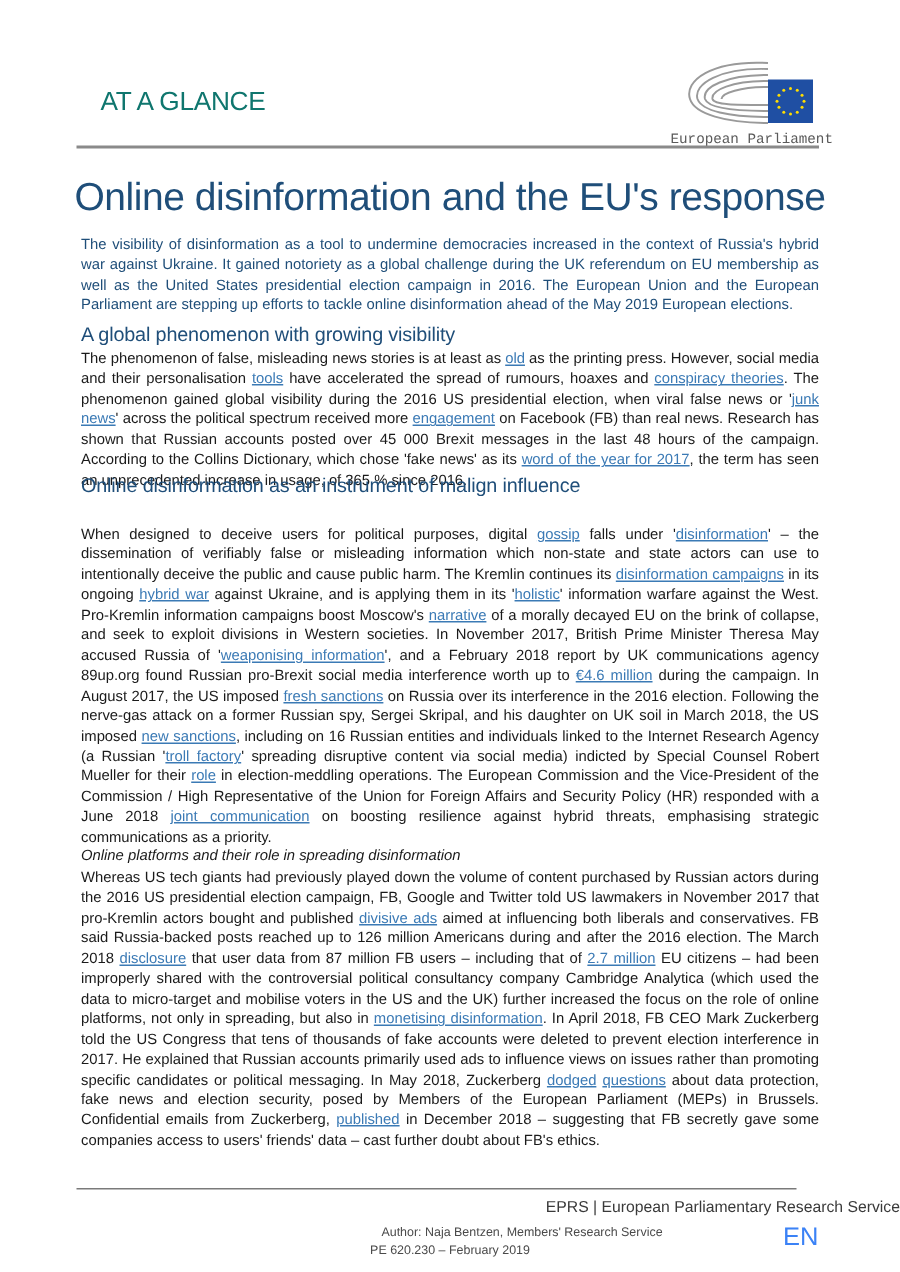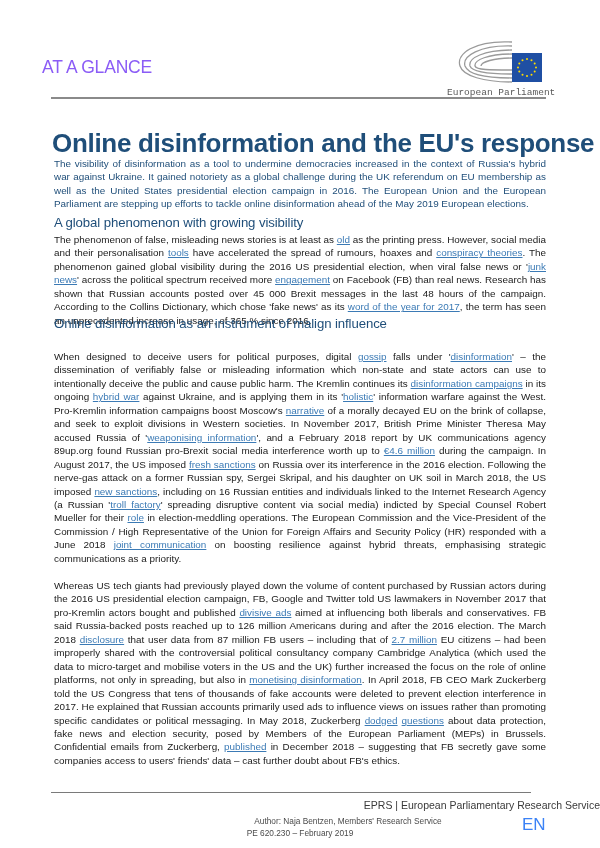--- a/index.html
+++ b/index.html
@@ -1,20 +1,20 @@
 <!DOCTYPE html>
 <html><head>
   <meta charset="utf-8">
   <style>
     html, body { margin:0; padding:0; background:#ffffff; }
     body { width:600px; height:848px; position:relative; overflow:hidden;
            font-family:"Liberation Sans", "DejaVu Sans", sans-serif; color:#1a1a1a; }
     .page { position:absolute; left:0; top:0; width:600px; height:848px; }
 
-    .header-label { position:absolute; left:42px; top:57px; font-size:17.5px; color:#8b5cf6;
+    .header-label { position:absolute; left:67px; top:57px; font-size:17.5px; color:#0f766e;
                     letter-spacing:-0.2px; font-family:"Liberation Sans", sans-serif; }
     .logo { position:absolute; left:454px; top:36px; width:90px; height:70px; }
     .logo-text { position:absolute; left:447px; top:87px; width:98px; text-align:right;
                  font-size:9.5px; color:#5a5a5a; font-family:Liberation Mono, monospace; white-space:nowrap; }
     .header-rule { position:absolute; left:51px; top:97px; width:495px; height:2px; background:#8a8a8a; }
 
     .title { position:absolute; left:40px; top:116px; width:520px; text-align:center;
              font-size:26px; color:#1f4e79; font-family:"Liberation Sans", sans-serif; letter-spacing:-0.3px; white-space:nowrap; }
 
     .intro { position:absolute; left:54px; top:157px; width:492px; font-size:9.9px; line-height:13.4px;
@@ -63,30 +63,31 @@
           <circle cx="65.3" cy="35.5" r="1"></circle>
         <circle cx="64" cy="31.5" r="1"></circle>
           <circle cx="65.3" cy="27.5" r="1"></circle>
           <circle cx="68.5" cy="24.2" r="1"></circle>
       </g>
     </svg>
   </div>
   <div class="logo-text">European Parliament</div>
   <div class="header-rule"></div>
 
-  <h1 class="title" style="margin:12px;font-weight:bold;">Online disinformation and the EU's response</h1>
+  <h1 class="title" style="margin:0;font-weight:normal;">Online disinformation and the EU's response</h1>
 
   <p class="intro" style="margin:0;">The visibility of disinformation as a tool to undermine democracies increased in the context of Russia's hybrid war against Ukraine. It gained notoriety as a global challenge during the UK referendum on EU membership as well as the United States presidential election campaign in 2016. The European Union and the European Parliament are stepping up efforts to tackle online disinformation ahead of the May 2019 European elections.</p>
 
   <h2 class="h2" style="margin:0;font-weight:normal;top:215px;">A global phenomenon with growing visibility</h2>
   <p class="body-p" style="margin:0;top:233px;">The phenomenon of false, misleading news stories is at least as <a class="lnk" href="#">old</a> as the printing press. However, social media and their personalisation <a class="lnk" href="#">tools</a> have accelerated the spread of rumours, hoaxes and <a class="lnk" href="#">conspiracy theories</a>. The phenomenon gained global visibility during the 2016 US presidential election, when viral false news or '<a class="lnk" href="#">junk news</a>' across the political spectrum received more <a class="lnk" href="#">engagement</a> on Facebook (FB) than real news. Research has shown that Russian accounts posted over 45 000 Brexit messages in the last 48 hours of the campaign. According to the Collins Dictionary, which chose 'fake news' as its <a class="lnk" href="#">word of the year for 2017</a>, the term has seen an unprecedented increase in usage, of 365 % since 2016.</p>
 
   <h2 class="h2" style="margin:0;font-weight:normal;top:316px;">Online disinformation as an instrument of malign influence</h2>
   <p class="body-p" style="margin:0;top:350px;">When designed to deceive users for political purposes, digital <a class="lnk" href="#">gossip</a> falls under '<a class="lnk" href="#">disinformation</a>' – the dissemination of verifiably false or misleading information which non-state and state actors can use to intentionally deceive the public and cause public harm. The Kremlin continues its <a class="lnk" href="#">disinformation campaigns</a> in its ongoing <a class="lnk" href="#">hybrid war</a> against Ukraine, and is applying them in its '<a class="lnk" href="#">holistic</a>' information warfare against the West. Pro-Kremlin information campaigns boost Moscow's <a class="lnk" href="#">narrative</a> of a morally decayed EU on the brink of collapse, and seek to exploit divisions in Western societies. In November 2017, British Prime Minister Theresa May accused Russia of '<a class="lnk" href="#">weaponising information</a>', and a February 2018 report by UK communications agency 89up.org found Russian pro-Brexit social media interference worth up to <a class="lnk" href="#">€4.6 million</a> during the campaign. In August 2017, the US imposed <a class="lnk" href="#">fresh sanctions</a> on Russia over its interference in the 2016 election. Following the nerve-gas attack on a former Russian spy, Sergei Skripal, and his daughter on UK soil in March 2018, the US imposed <a class="lnk" href="#">new sanctions</a>, including on 16 Russian entities and individuals linked to the Internet Research Agency (a Russian '<a class="lnk" href="#">troll factory</a>' spreading disruptive content via social media) indicted by Special Counsel Robert Mueller for their <a class="lnk" href="#">role</a> in election-meddling operations. The European Commission and the Vice-President of the Commission / High Representative of the Union for Foreign Affairs and Security Policy (HR) responded with a June 2018 <a class="lnk" href="#">joint communication</a> on boosting resilience against hybrid threats, emphasising strategic communications as a priority.</p>
 
+  <h3 class="h3" style="margin:0;font-weight:normal;top:565px;">Online platforms and their role in spreading disinformation</h3>
   <p class="body-p" style="margin:0;top:579px;">Whereas US tech giants had previously played down the volume of content purchased by Russian actors during the 2016 US presidential election campaign, FB, Google and Twitter told US lawmakers in November 2017 that pro-Kremlin actors bought and published <a class="lnk" href="#">divisive ads</a> aimed at influencing both liberals and conservatives. FB said Russia-backed posts reached up to 126 million Americans during and after the 2016 election. The March 2018 <a class="lnk" href="#">disclosure</a> that user data from 87 million FB users – including that of <a class="lnk" href="#">2.7 million</a> EU citizens – had been improperly shared with the controversial political consultancy company Cambridge Analytica (which used the data to micro-target and mobilise voters in the US and the UK) further increased the focus on the role of online platforms, not only in spreading, but also in <a class="lnk" href="#">monetising disinformation</a>. In April 2018, FB CEO Mark Zuckerberg told the US Congress that tens of thousands of fake accounts were deleted to prevent election interference in 2017. He explained that Russian accounts primarily used ads to influence views on issues rather than promoting specific candidates or political messaging. In May 2018, Zuckerberg <a class="lnk" href="#">dodged</a> <a class="lnk" href="#">questions</a> about data protection, fake news and election security, posed by Members of the European Parliament (MEPs) in Brussels. Confidential emails from Zuckerberg, <a class="lnk" href="#">published</a> in December 2018 – suggesting that FB secretly gave some companies access to users' friends' data – cast further doubt about FB's ethics.</p>
 
 
   <div class="footer-rule"></div>
   <div class="footer-org">EPRS | European Parliamentary Research Service</div>
   <div class="footer-author">Author: Naja Bentzen, Members' Research Service</div>
   <div class="footer-ref">PE 620.230 – February 2019</div>
   <div class="lang">EN</div>
 </div>
 

